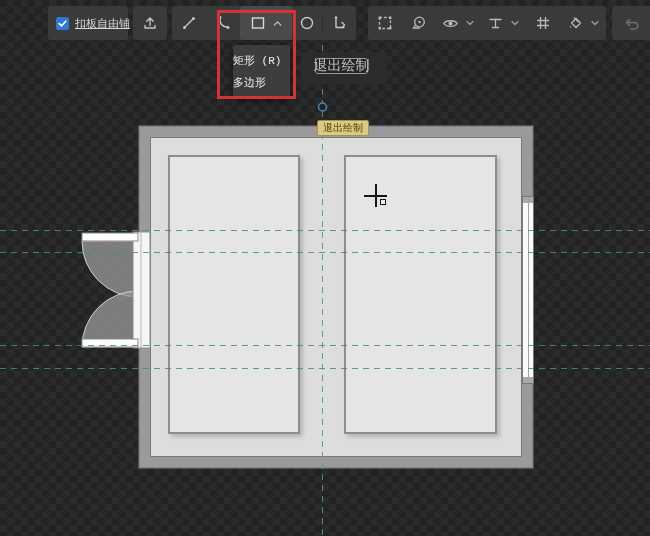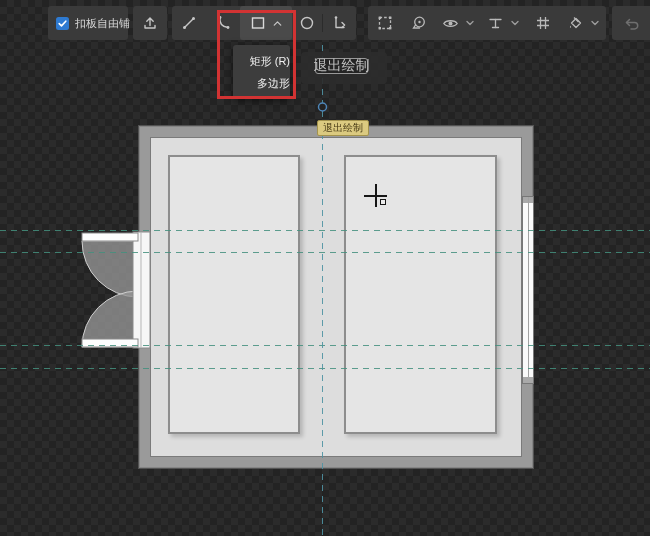--- a/index.html
+++ b/index.html
@@ -17,36 +17,36 @@
   }
 
   
   .tb-group {
     position:absolute; top:6px; height:34px; background:#3a3a3a;
     border-radius:3px; display:flex; align-items:center; z-index:5;
   }
   .tb-btn { height:34px; display:flex; align-items:center; justify-content:center; }
   .tb-btn.active { background:#4a4a4a; border-radius:3px; }
   .tb-sep { width:1px; height:18px; background:#2b2b2b; }
-  .tb-label { font-size:11px; color:#d6d6d6; margin-left:6px; white-space:nowrap; }
+  .tb-label { font-size:11px; color:#d6d6d6; margin-left:6px; white-space:nowrap;text-decoration:underline; }
   .checkbox {
     width:13px; height:13px; background:#2e7ad1; border-radius:2.5px;
     display:flex; align-items:center; justify-content:center; flex:0 0 auto;
   }
   svg.ic { display:block; }
 
   
   .dropdown {
     position:absolute; left:233px; top:45px; width:57px; z-index:8;
     background:#3d3d3d; border-radius:3px; padding:5px 0;
     box-shadow:0 2px 8px rgba(0,0,0,.55);
   }
   .dropdown-item {
-    height:22px; line-height:22px; text-align:right;
-    font-size:11px; color:#f0f0f0; white-space:nowrap;
+    height:22px; line-height:22px; text-align:left;
+    font-size:11px; color:#f0f0f0; white-space:nowrap;font-family:Liberation Mono, monospace;
   }
 
   
   .annotation {
     position:absolute; left:217px; top:10px; width:79px; height:89px;
     border:3px solid #d23333; z-index:9; pointer-events:none;
   }
 
   
   .exit-backdrop {

